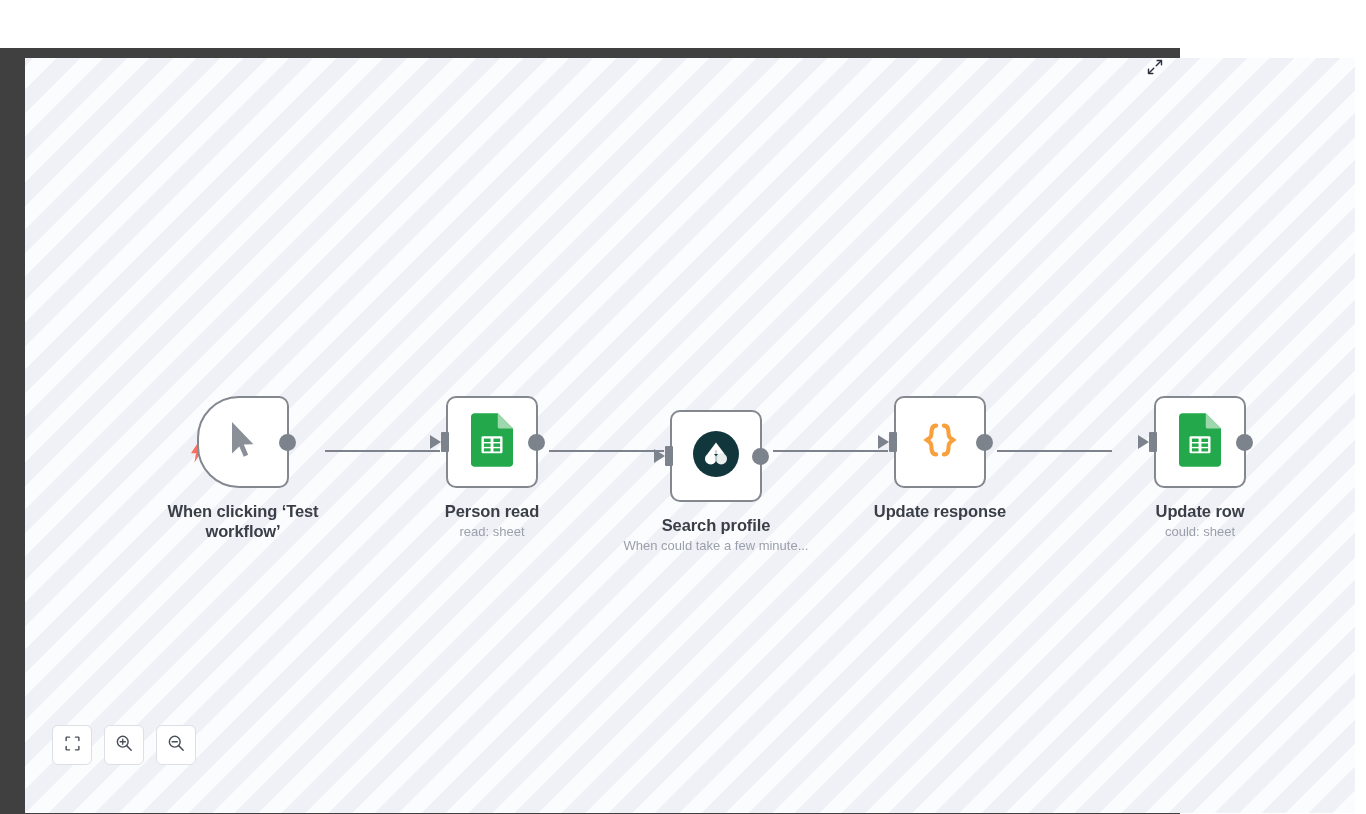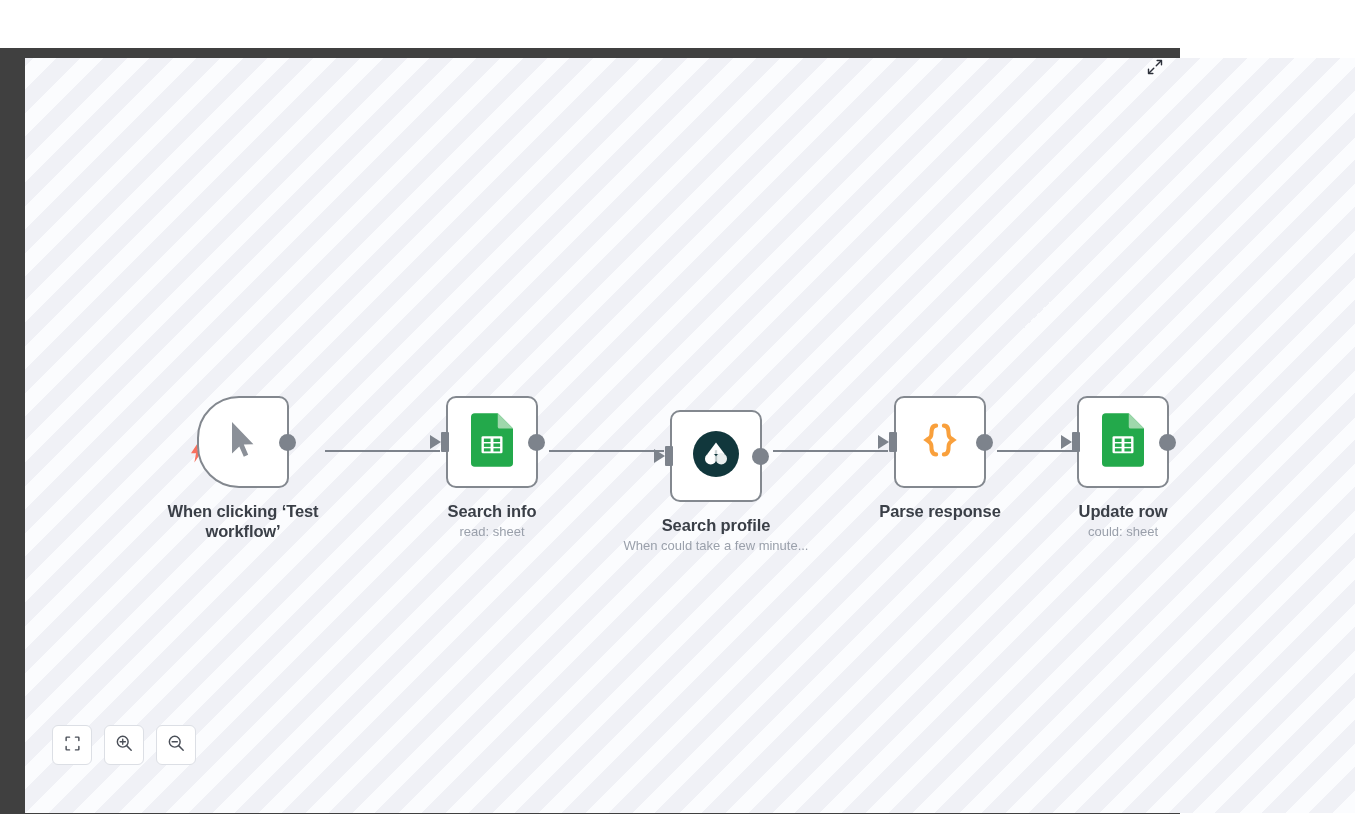--- a/index.html
+++ b/index.html
@@ -220,21 +220,21 @@
               <rect x="13.5" y="26.5" width="7" height="3.6" fill="#23a94b"></rect>
               <rect x="23.5" y="26.5" width="7" height="3.6" fill="#23a94b"></rect>
               <rect x="13.5" y="31.6" width="7" height="3.6" fill="#23a94b"></rect>
               <rect x="23.5" y="31.6" width="7" height="3.6" fill="#23a94b"></rect>
               <rect x="13.5" y="36.7" width="7" height="3.3" fill="#23a94b"></rect>
               <rect x="23.5" y="36.7" width="7" height="3.3" fill="#23a94b"></rect>
             </svg>
           </span>
           <span class="port-out"></span>
         </div>
-        <div class="node-title">Search info</div>
+        <div class="node-title">Person read</div>
         <div class="node-sub">read: sheet</div>
       </div>
 
       <div class="node-wrap" style="left:591px; top:352px;">
         <div class="node-box">
           <span class="port-in"></span>
           <span>
             <svg viewBox="0 0 48 48" width="46" height="46" aria-hidden="true">
               <circle cx="24" cy="24" r="24" fill="#11373c"></circle>
               <path d="M24 12 L33 24 H15 Z" fill="#ffffff"></path>
@@ -253,24 +253,24 @@
         <div class="node-box">
           <span class="port-in"></span>
           <span>
             <svg viewBox="0 0 48 48" width="46" height="46" aria-hidden="true">
               <path d="M20 9 C15 9 15 14 15 18 C15 22 12 22.5 10 24 C12 25.5 15 26 15 30 C15 34 15 39 20 39" stroke="#f9a03c" stroke-width="4.2" fill="none" stroke-linecap="round"></path>
               <path d="M28 9 C33 9 33 14 33 18 C33 22 36 22.5 38 24 C36 25.5 33 26 33 30 C33 34 33 39 28 39" stroke="#f9a03c" stroke-width="4.2" fill="none" stroke-linecap="round"></path>
             </svg>
           </span>
           <span class="port-out"></span>
         </div>
-        <div class="node-title">Parse response</div>
-      </div>
-
-      <div class="node-wrap" style="left:998px; top:338px;">
+        <div class="node-title">Update response</div>
+      </div>
+
+      <div class="node-wrap" style="left:1075px; top:338px;">
         <div class="node-box">
           <span class="port-in"></span>
           <span>
             <svg viewBox="0 0 44 56" width="42" height="54" aria-hidden="true">
               <path d="M4 0 H28 L44 16 V52 A4 4 0 0 1 40 56 H4 A4 4 0 0 1 0 52 V4 A4 4 0 0 1 4 0 Z" fill="#23a94b"></path>
               <path d="M28 0 L44 16 H30 A2 2 0 0 1 28 14 Z" fill="#9fd8ac"></path>
               <rect x="11" y="24" width="22" height="18" rx="1.5" fill="#ffffff"></rect>
               <rect x="13.5" y="26.5" width="7" height="3.6" fill="#23a94b"></rect>
               <rect x="23.5" y="26.5" width="7" height="3.6" fill="#23a94b"></rect>
               <rect x="13.5" y="31.6" width="7" height="3.6" fill="#23a94b"></rect>

